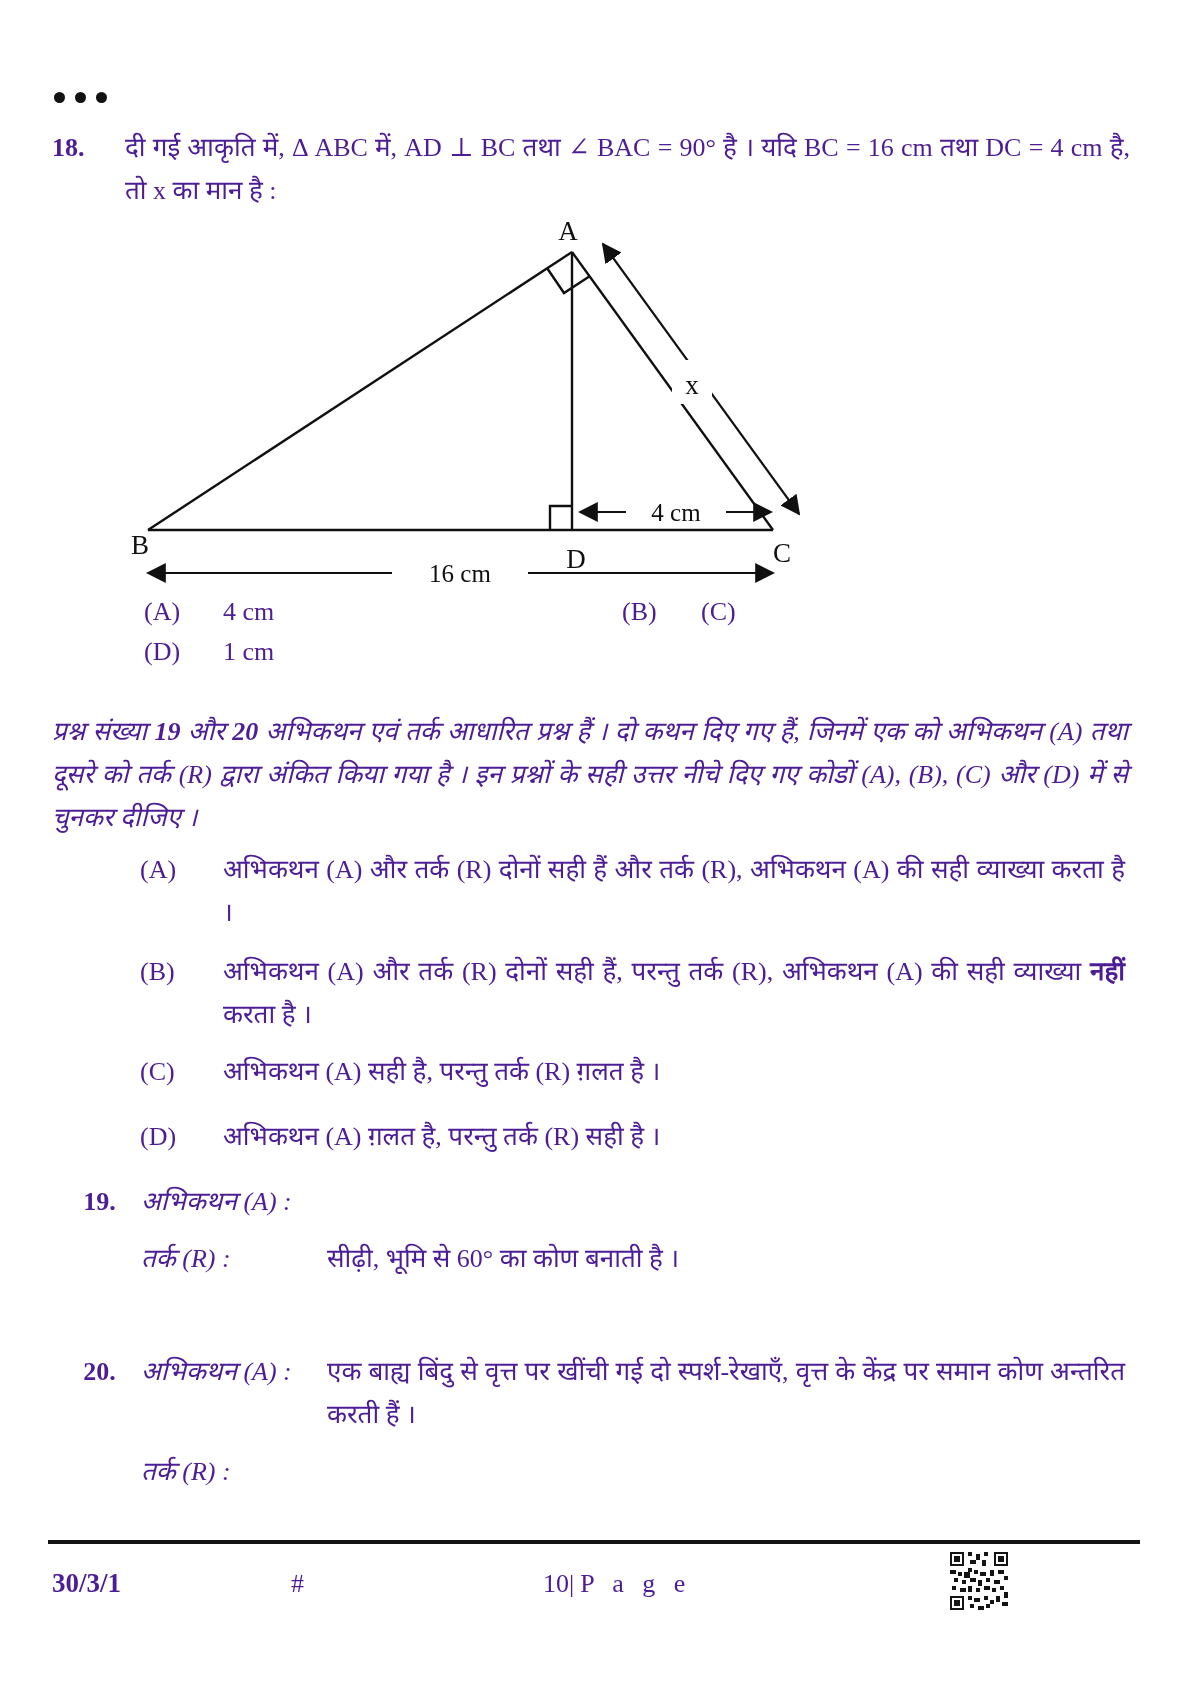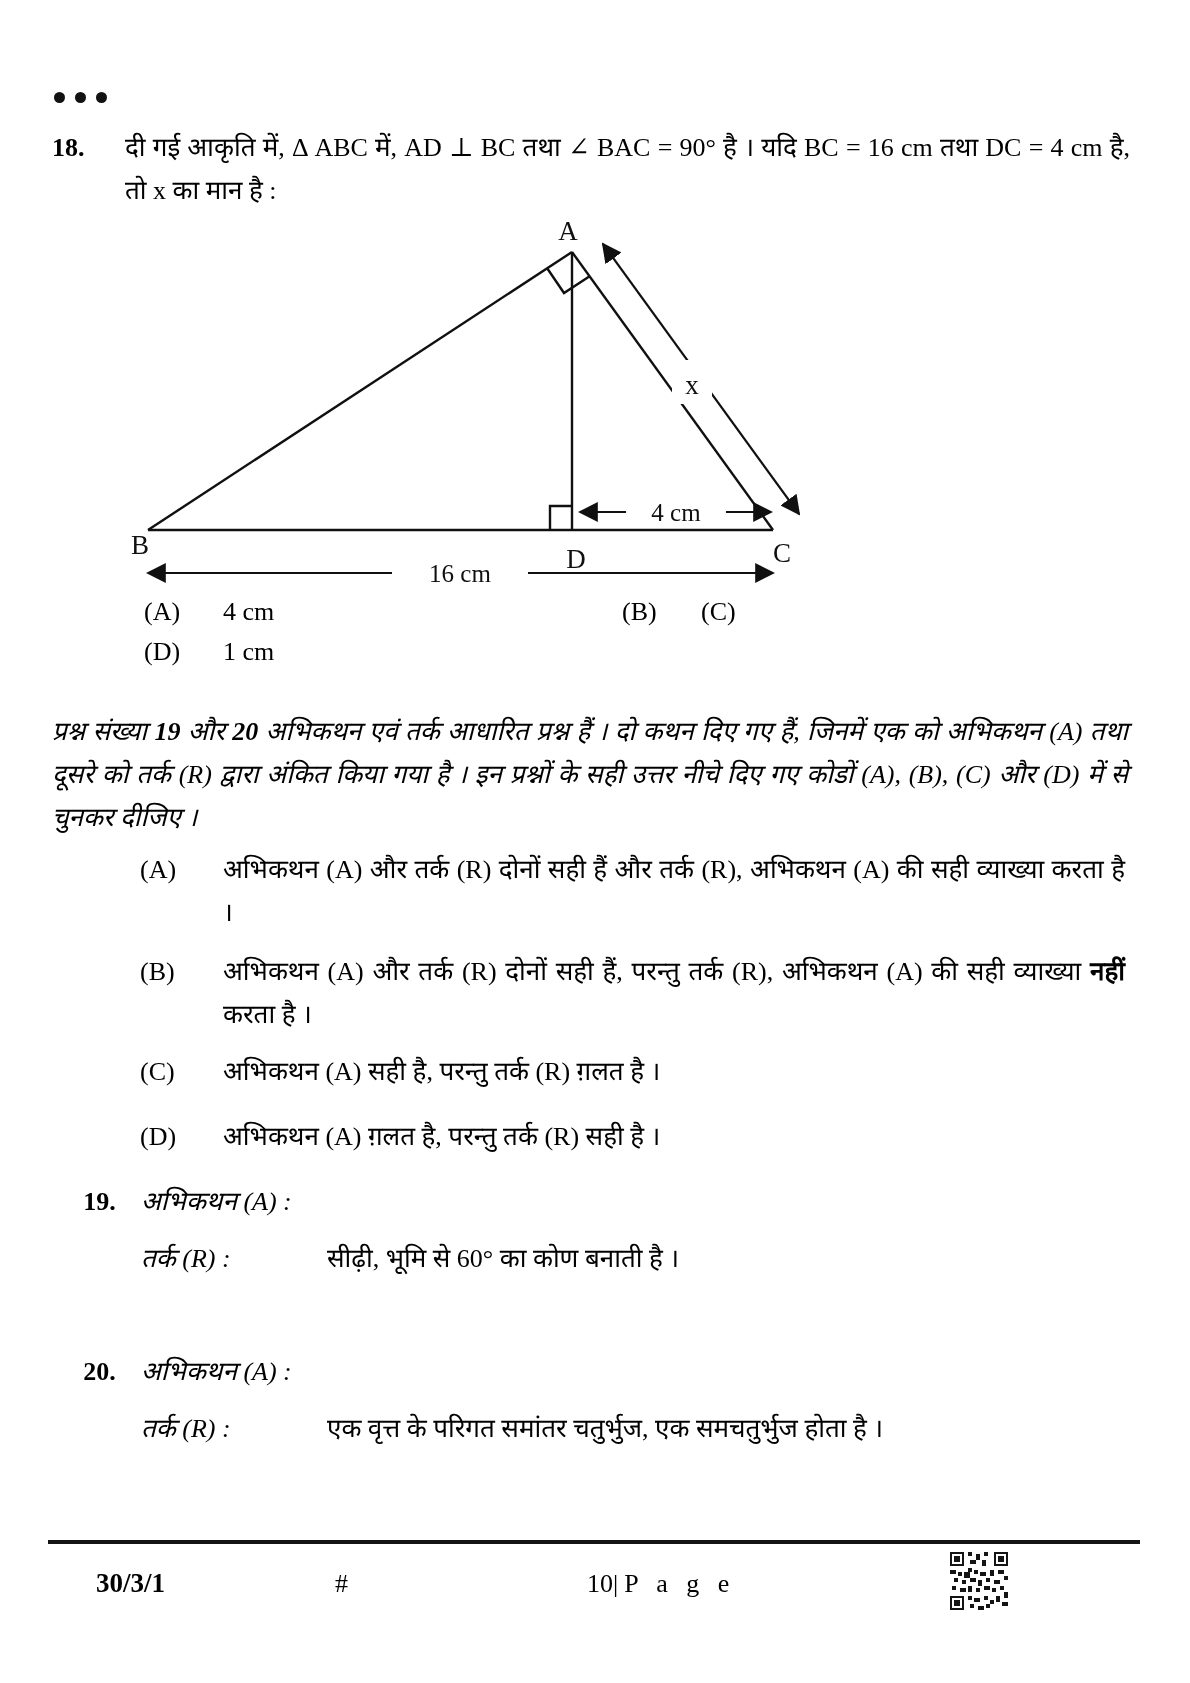--- a/index.html
+++ b/index.html
@@ -1,19 +1,19 @@
 <!DOCTYPE html>
 <html><head>
 <meta charset="utf-8">
 <style>
   * { margin:0; padding:0; box-sizing:border-box; }
   html,body { background:#e8e8e8; }
   .page {
     position:relative; width:1190px; height:1683px; margin:0 auto;
-    background:#ffffff; color:#000000; overflow:hidden;
+    background:#ffffff; color:#4c1d95; overflow:hidden;
     font-family:"Liberation Serif","DejaVu Serif",serif;
     font-size:26px; line-height:43px;
   }
   .dots { position:absolute; left:54px; top:92px; display:flex; gap:10px; }
   .dots i { width:11px; height:11px; border-radius:50%; background:#121212; display:block; }
 
   .qblock { position:absolute; display:flex; }
   .qnum { font-weight:bold; flex:0 0 73px; }
   .qtext { text-align:justify; }
 
@@ -50,21 +50,21 @@
          grid-template-columns:83px 186px 798px; }
   .arq .num { font-weight:bold;text-align:center; }
   .arq .rowlabel { font-style:italic; }
   .arq .body { text-align:justify; }
   .arq .spacer { height:14px; grid-column:1 / 4; }
   #q19 { top:1180px; }
   #q20 { top:1350px; }
 
   #divider { position:absolute; left:48px; top:1540px; width:1092px; height:4px; background:#141414; }
 
-  .footer-item { position:absolute; top:1562px;margin-left:44px; }
+  .footer-item { position:absolute; top:1562px; }
   #paper-code { left:52px; font-weight:bold; font-size:27px; }
   #footer-hash { left:291px; }
   #page-indicator { left:543px; }
   #page-indicator .num { font-weight:normal; }
   #page-indicator .word { letter-spacing:6px; margin-left:6px; }
   #qr { position:absolute; left:950px; top:1552px; width:58px; height:58px; }
 </style>
 </head>
 <body>
 
@@ -162,24 +162,24 @@
     <span class="rowlabel">अभिकथन (A) :</span>
     <span class="spacer"></span>
     <span></span>
     <span class="rowlabel">तर्क (R) :</span>
     <span class="body">सीढ़ी, भूमि से 60° का कोण बनाती है ।</span>
   </div>
 
   <div class="arq" id="q20">
     <span class="num">20.</span>
     <span class="rowlabel">अभिकथन (A) :</span>
+    <span class="body">एक बाह्य बिंदु से वृत्त पर खींची गई दो स्पर्श-रेखाएँ, वृत्त के केंद्र पर समान कोण अन्तरित करती हैं ।</span>
     <span class="spacer"></span>
     <span></span>
     <span class="rowlabel">तर्क (R) :</span>
-    <span class="body">एक वृत्त के परिगत समांतर चतुर्भुज, एक समचतुर्भुज होता है ।</span>
   </div>
 
   <div id="divider"></div>
   <div class="footer-item" id="paper-code">30/3/1</div>
   <div class="footer-item" id="footer-hash">#</div>
   <div class="footer-item" id="page-indicator">
     <span class="num">10|</span><span class="word">P a g e</span>
   </div>
   <svg id="qr" viewBox="0 0 29 29" shape-rendering="crispEdges">
     <rect x="0" y="0" width="29" height="29" fill="#ffffff"></rect>

